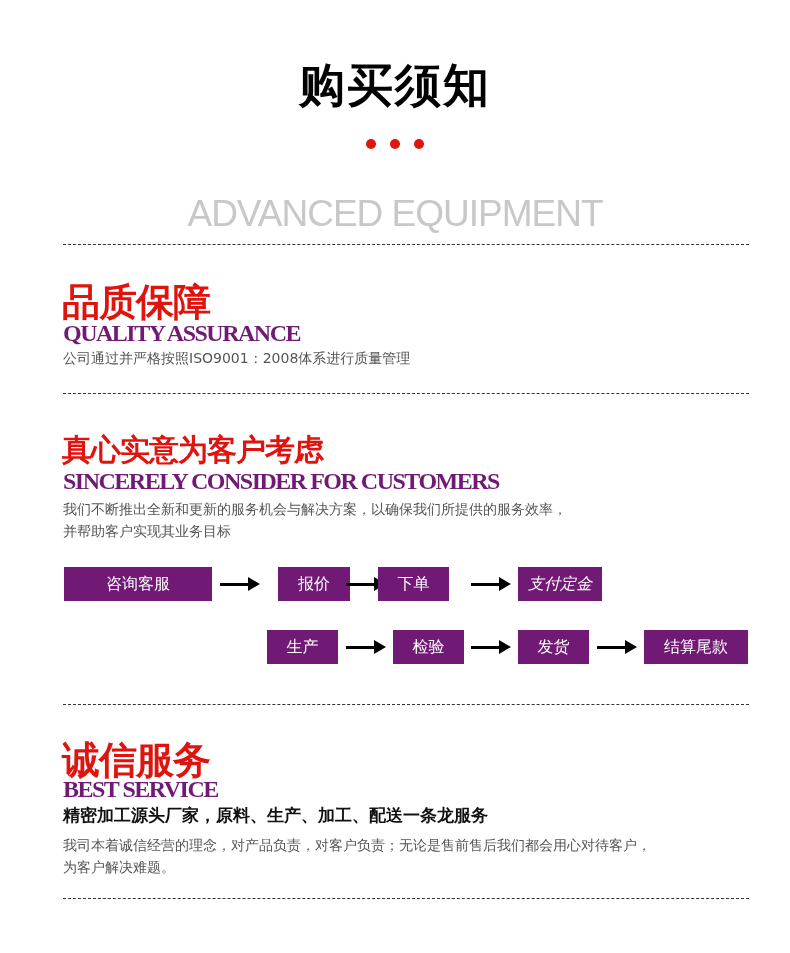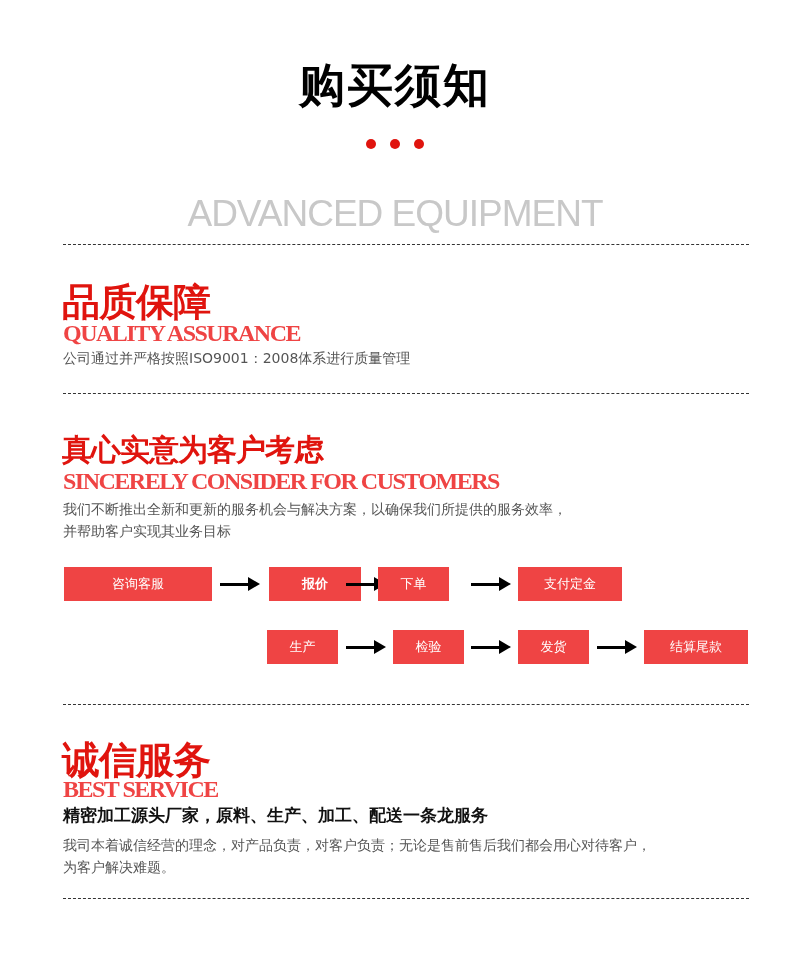--- a/index.html
+++ b/index.html
@@ -4,24 +4,24 @@
 <style>
   html,body{margin:0;padding:0;background:#fff;}
   body{width:790px;height:953px;position:relative;overflow:hidden;font-family:"DejaVu Sans",sans-serif;}
   .abs{position:absolute;}
   .title{left:0;width:790px;top:50px;text-align:center;font-size:46px;font-weight:bold;color:#000;letter-spacing:2px;line-height:70px;}
   .dots{left:0;width:790px;top:139px;display:flex;justify-content:center;gap:14px;}
   .dot{width:10px;height:10px;border-radius:50%;background:#e0140e;}
   .subtitle{left:0;width:790px;top:163px;text-align:center;font-family:"Liberation Sans",sans-serif;font-size:37px;color:#c8c8c8;letter-spacing:-1px;line-height:46px;margin-top:28px;}
   .dash{left:63px;width:686px;height:0;border-top:1px dashed #333;}
   .h-cn{left:62px;color:#e0140e;font-weight:bold;font-family:"DejaVu Sans",sans-serif;letter-spacing:-1px;}
-  .h-en{left:63px;color:#ef4444;font-weight:bold;font-family:"Liberation Serif",serif;letter-spacing:-1.5px;}
+  .h-en{left:63px;color:#701a75;font-weight:bold;font-family:"Liberation Serif",serif;letter-spacing:-1.5px;}
   .p{left:63px;color:#555;font-size:14px;line-height:22px;font-family:"DejaVu Sans",sans-serif;}
   .bold-line{left:63px;color:#111;font-size:17px;font-weight:bold;line-height:24px;}
-  .box{background:#ef4444;color:#fff;font-size:13px;display:flex;align-items:center;justify-content:center;height:34px;}
+  .box{background:#701a75;color:#fff;font-size:16px;display:flex;align-items:center;justify-content:center;height:34px;}
   .arrow{display:flex;align-items:center;width:40px;height:34px;}
   .arrow .shaft{width:28px;height:3px;background:#000;}
   .arrow .head{width:0;height:0;border-top:7px solid transparent;border-bottom:7px solid transparent;border-left:12px solid #000;}
 </style>
 </head>
 <body>
 
 <div class="abs title">购买须知</div>
 <div class="abs dots">
   <span class="dot"></span>
@@ -41,31 +41,31 @@
 <div class="abs h-cn" style="top:428px;font-size:30px;line-height:44px;">真心实意为客户考虑</div>
 <div class="abs h-en" style="top:467px;font-size:24px;line-height:28px;">SINCERELY CONSIDER FOR CUSTOMERS</div>
 <div class="abs p" style="top:498px;">我们不断推出全新和更新的服务机会与解决方案，以确保我们所提供的服务效率，</div>
 <div class="abs p" style="top:520px;">并帮助客户实现其业务目标</div>
 
 <div class="abs box" style="left:64px;top:567px;width:148px;">咨询客服</div>
 <div class="abs arrow" style="left:220px;top:567px;">
     <span class="shaft"></span>
     <span class="head"></span>
   </div>
-<div class="abs box" style="left:269px;top:567px;width:92px;font-weight:bold;">报价</div>
+<div class="abs box" style="left:278px;top:567px;width:72px;">报价</div>
 <div class="abs arrow" style="left:346px;top:567px;">
     <span class="shaft"></span>
     <span class="head"></span>
   </div>
 <div class="abs box" style="left:378px;top:567px;width:71px;">下单</div>
 <div class="abs arrow" style="left:471px;top:567px;">
     <span class="shaft"></span>
     <span class="head"></span>
   </div>
-<div class="abs box" style="left:518px;top:567px;width:104px;">支付定金</div>
+<div class="abs box" style="left:518px;top:567px;width:84px;font-style:italic;">支付定金</div>
 
 <div class="abs box" style="left:267px;top:630px;width:71px;">生产</div>
 <div class="abs arrow" style="left:346px;top:630px;">
     <span class="shaft"></span>
     <span class="head"></span>
   </div>
 <div class="abs box" style="left:393px;top:630px;width:71px;">检验</div>
 <div class="abs arrow" style="left:471px;top:630px;">
     <span class="shaft"></span>
     <span class="head"></span>

